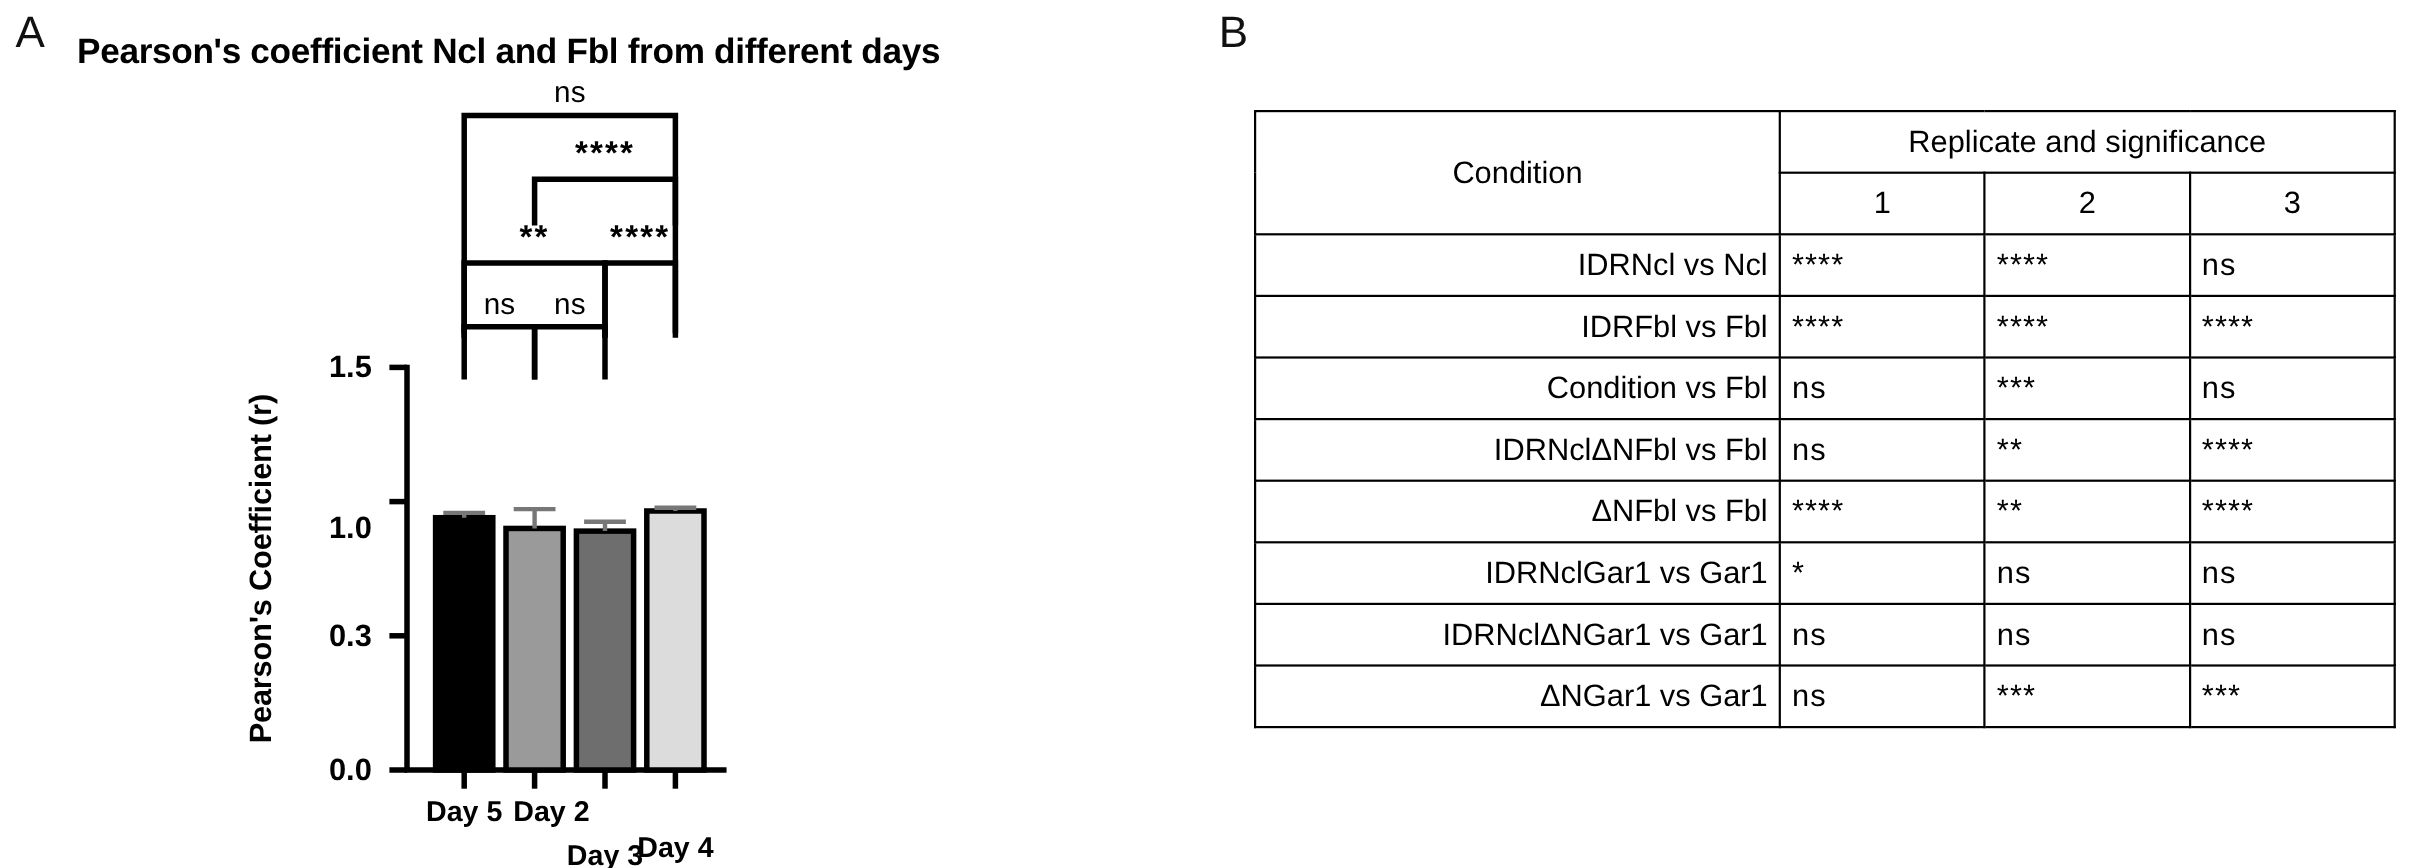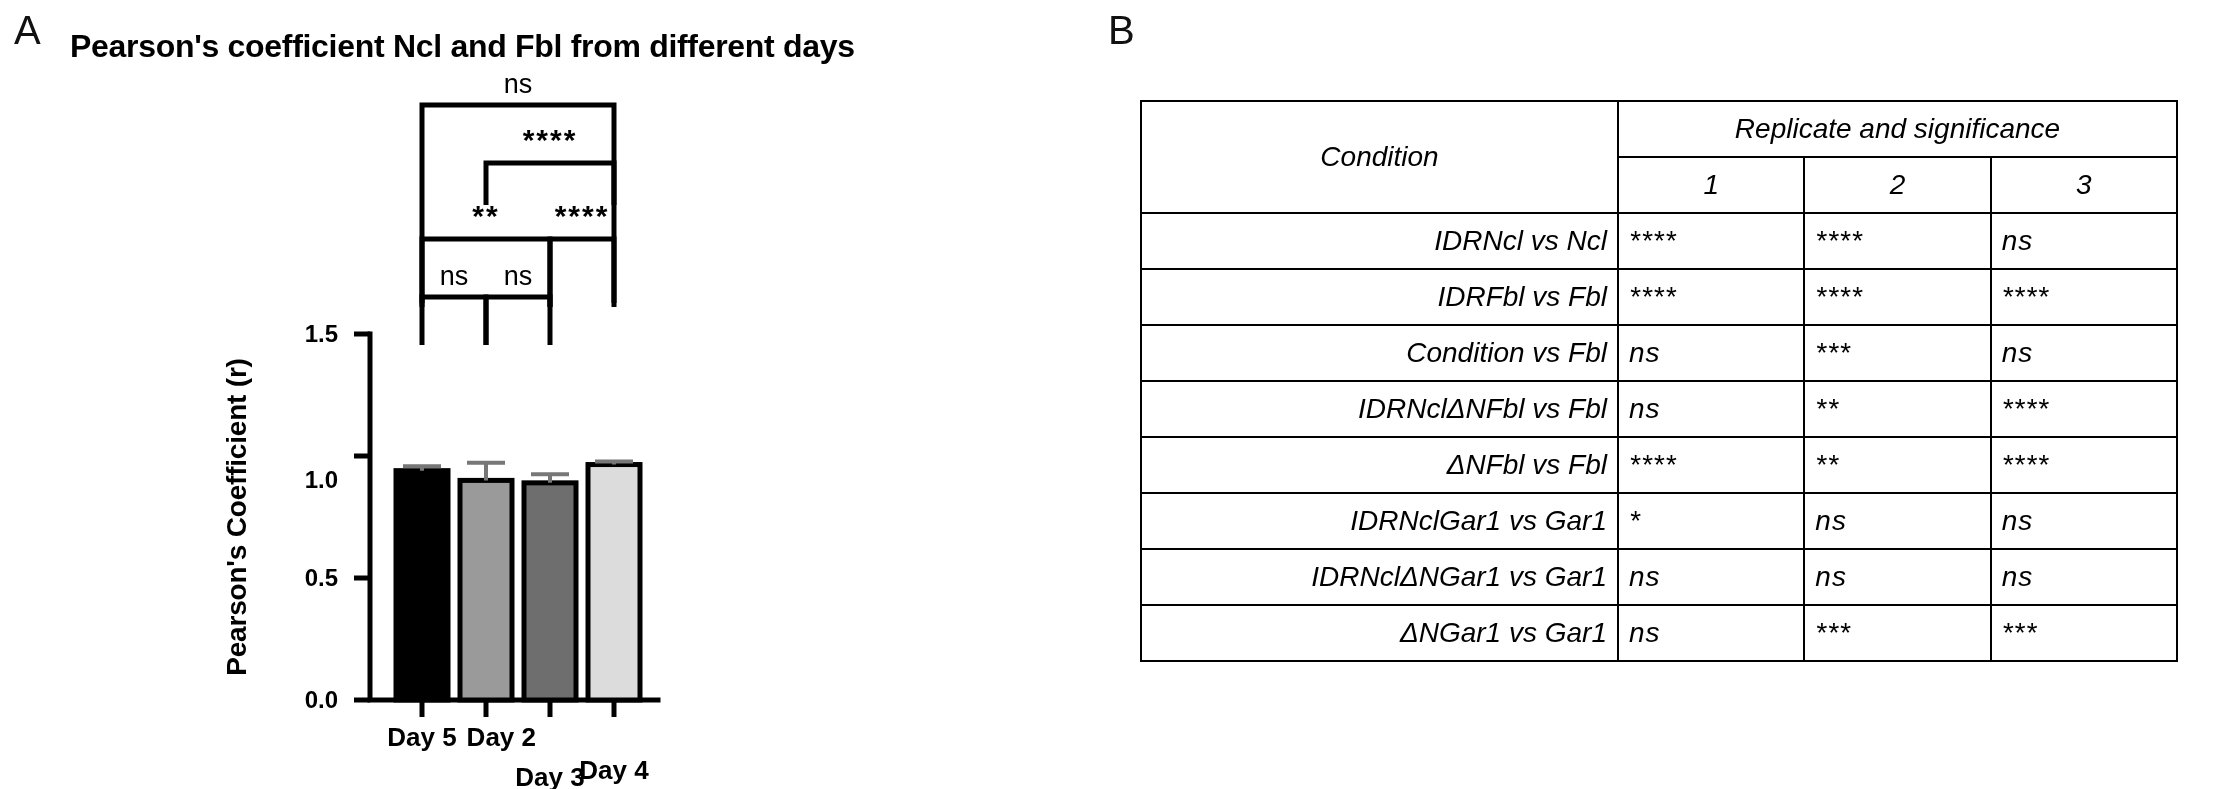--- a/index.html
+++ b/index.html
@@ -27,21 +27,21 @@
   .axis-label-y{
     position:absolute;
     left:-60px;top:300px;width:330px;
     transform:rotate(-90deg);
     transform-origin:center center;
     text-align:center;
     font-size:28px;font-weight:bold;
     letter-spacing:-0.2px;
   }
   .ytick-label{
-    position:absolute;right:0;font-size:24px;font-weight:bold;
+    position:absolute;right:0;font-size:28px;font-weight:bold;
     text-align:right;width:90px;transform:translateY(-50%);
   }
   .xtick-label{
     position:absolute;font-size:26px;font-weight:bold;
     text-align:center;width:100px;transform:translateX(-50%);
   }
   .sig-text{
     position:absolute;font-size:27px;text-align:center;
     transform:translateX(-50%);white-space:nowrap;
     font-family:"Liberation Sans", sans-serif;
@@ -50,21 +50,20 @@
     position:absolute;font-size:30px;text-align:center;
     transform:translateX(-50%);white-space:nowrap;letter-spacing:2px;
     font-weight:bold;
   }
 
   
   #panel-b{position:absolute;left:1140px;top:100px;width:1040px;}
   table.sig-table{
     border-collapse:collapse;width:1038px;
     table-layout:fixed;
-    font-style:italic;
   }
   table.sig-table td,table.sig-table th{
     border:2px solid #000;
     font-weight:normal;
     font-size:28px;
     font-family:"Liberation Sans", sans-serif;
     padding:6px 10px;
     height:42px;
     vertical-align:middle;
     background:#fff;
@@ -107,21 +106,21 @@
         <path d="M 486 205 L 486 163 L 614 163 L 614 205" stroke="#000" stroke-width="5" fill="none" stroke-linejoin="miter"></path>
         <path d="M 422 307 L 422 239 L 550 239 L 550 307" stroke="#000" stroke-width="5" fill="none" stroke-linejoin="miter"></path>
         <path d="M 550 307 L 550 239 L 614 239 L 614 307" stroke="#000" stroke-width="5" fill="none" stroke-linejoin="miter"></path>
         <path d="M 422 345 L 422 297 L 486 297 L 486 345" stroke="#000" stroke-width="5" fill="none" stroke-linejoin="miter"></path>
         <path d="M 486 345 L 486 297 L 550 297 L 550 345" stroke="#000" stroke-width="5" fill="none" stroke-linejoin="miter"></path>
       </svg>
   </div>
 
   <div id="chart-overlay">
       <div class="ytick-label" style="left: 248px; top: 700px;">0.0</div>
-      <div class="ytick-label" style="left: 248px; top: 578px;">0.5</div>
+      <div class="ytick-label" style="left: 248px; top: 578px;">0.3</div>
       <div class="ytick-label" style="left: 248px; top: 480px;">1.0</div>
       <div class="ytick-label" style="left: 248px; top: 334px;">1.5</div>
       <div class="axis-label-y" style="left: 72px; top: 501px;">Pearson's Coefficient (r)</div>
       <div class="xtick-label" style="left: 422px; top: 722px;">Day 5</div>
       <div class="xtick-label" style="left: 486px; top: 722px; text-align: right;">Day 2</div>
       <div class="xtick-label" style="left: 550px; top: 762px;">Day 3</div>
       <div class="xtick-label" style="left: 614px; top: 722px; margin-top: 33px;">Day 4</div>
       <div class="sig-text" style="left: 518px; top: 69px;">ns</div>
       <div class="sig-stars" style="left: 550px; top: 123px;">****</div>
       <div class="sig-stars" style="left: 486px; top: 199px;">**</div>

